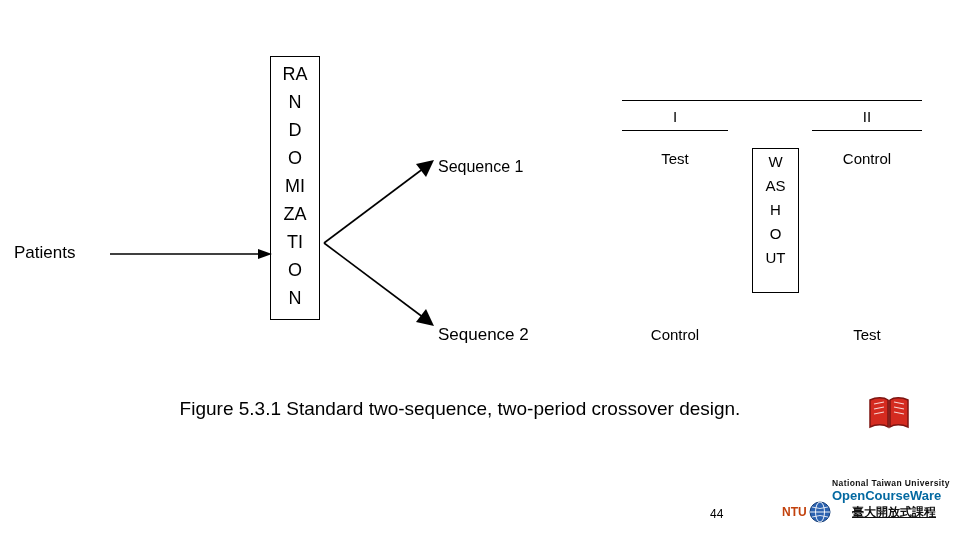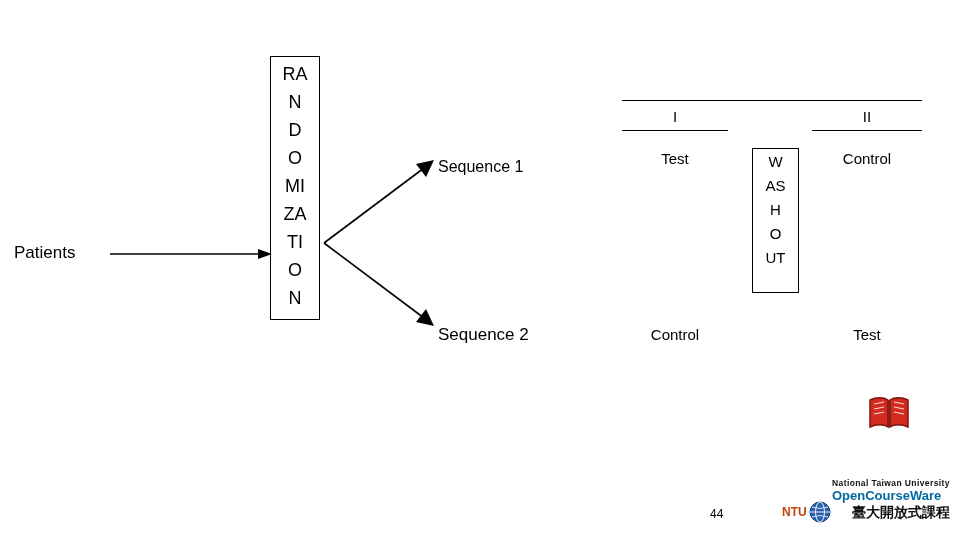--- a/index.html
+++ b/index.html
@@ -224,24 +224,25 @@
     top: 10px;
     font-size: 13px;
     font-weight: bold;
     white-space: nowrap;
     color: #0369a1;
   }
   #logo-cn-text {
     position: absolute;
     left: 72px;
     top: 26px;
-    font-size: 14px;
+    font-size: 12px;
     font-weight: bold;
     white-space: nowrap;
     color: #111111;
+    text-decoration: underline;
   }
   #logo-ntu-text {
     position: absolute;
     left: 2px;
     top: 27px;
     font-size: 12px;
     font-weight: bold;
     color: #c2410c;
   }
   #logo-globe {
@@ -300,20 +301,21 @@
 
   <div class="abs" id="washout-box"></div>
   <div class="abs" id="washout-text">
     <span>W</span>
     <span>AS</span>
     <span>H</span>
     <span>O</span>
     <span>UT</span>
   </div>
 
+  <div class="abs" id="figure-caption">Figure 5.3.1 Standard two-sequence, two-period crossover design.</div>
 
   <svg class="abs" id="book-icon" viewBox="0 0 42 34">
     <path d="M2 4 C8 1, 16 1, 20 4 L20 31 C16 28, 8 28, 2 31 Z" fill="#d42b20" stroke="#7d1410" stroke-width="1.5"></path>
     <path d="M40 4 C34 1, 26 1, 22 4 L22 31 C26 28, 34 28, 40 31 Z" fill="#d42b20" stroke="#7d1410" stroke-width="1.5"></path>
     <line x1="21" y1="4" x2="21" y2="31" stroke="#7d1410" stroke-width="1.5"></line>
     <path d="M6 8 L16 6 M6 13 L16 11 M6 18 L16 16" stroke="#ffffff" stroke-width="1.2" opacity="0.8"></path>
     <path d="M26 6 L36 8 M26 11 L36 13 M26 16 L36 18" stroke="#ffffff" stroke-width="1.2" opacity="0.8"></path>
   </svg>
 
   <div class="abs" id="page-number">44</div>

